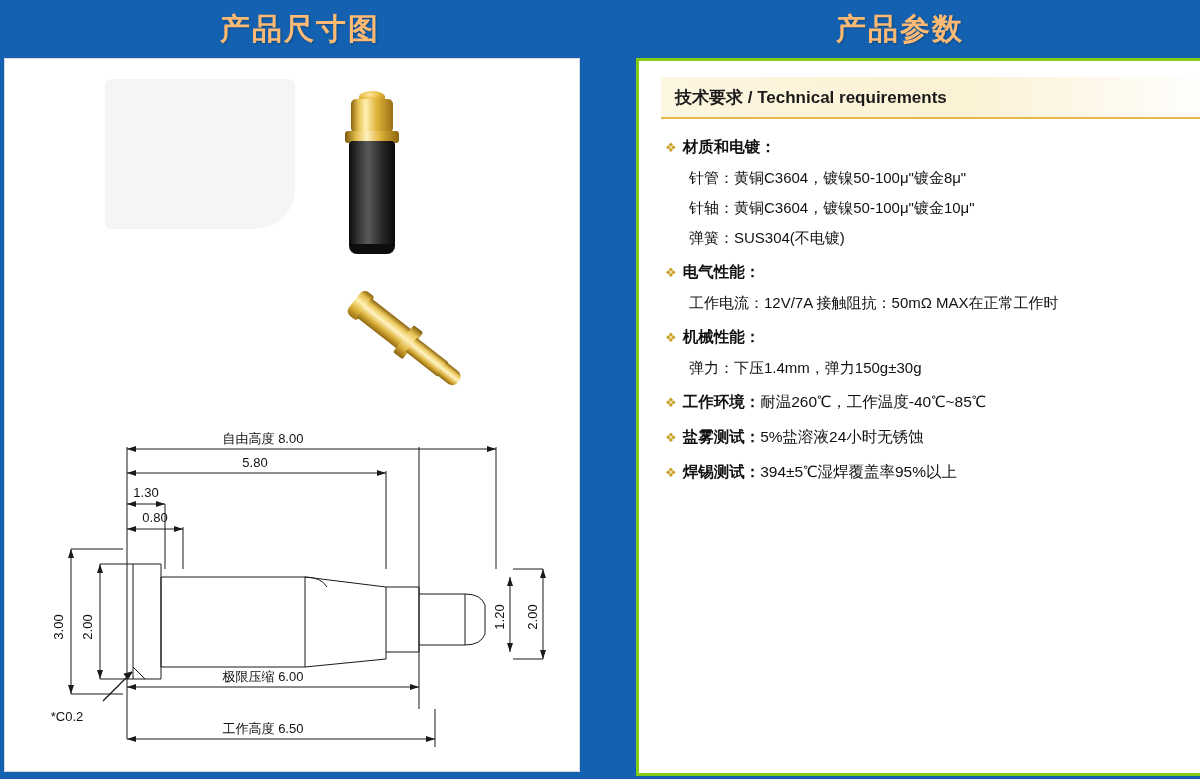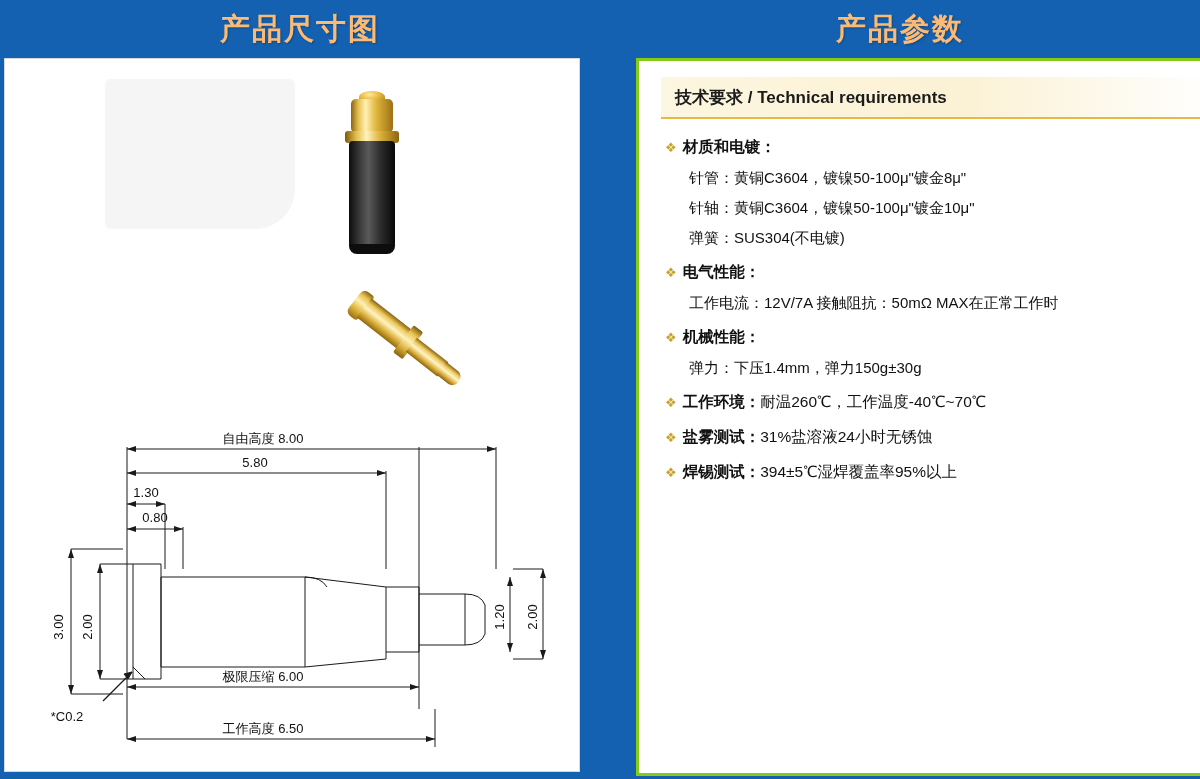--- a/index.html
+++ b/index.html
@@ -394,29 +394,29 @@
           <span class="spec-head-label">机械性能：</span>
           <span class="spec-head-value"></span>
         </div>
         <div class="spec-sub">弹力：下压1.4mm，弹力150g±30g</div>
       </div>
 
       <div class="spec-group">
         <div class="spec-head">
           <span class="bullet">❖</span>
           <span class="spec-head-label">工作环境：</span>
-          <span class="spec-head-value">耐温260℃，工作温度-40℃~70℃</span>
+          <span class="spec-head-value">耐温260℃，工作温度-40℃~85℃</span>
         </div>
       </div>
 
       <div class="spec-group">
         <div class="spec-head">
           <span class="bullet">❖</span>
           <span class="spec-head-label">盐雾测试：</span>
-          <span class="spec-head-value">31%盐溶液24小时无锈蚀</span>
+          <span class="spec-head-value">5%盐溶液24小时无锈蚀</span>
         </div>
       </div>
 
       <div class="spec-group">
         <div class="spec-head">
           <span class="bullet">❖</span>
           <span class="spec-head-label">焊锡测试：</span>
           <span class="spec-head-value">394±5℃湿焊覆盖率95%以上</span>
         </div>
       </div>

